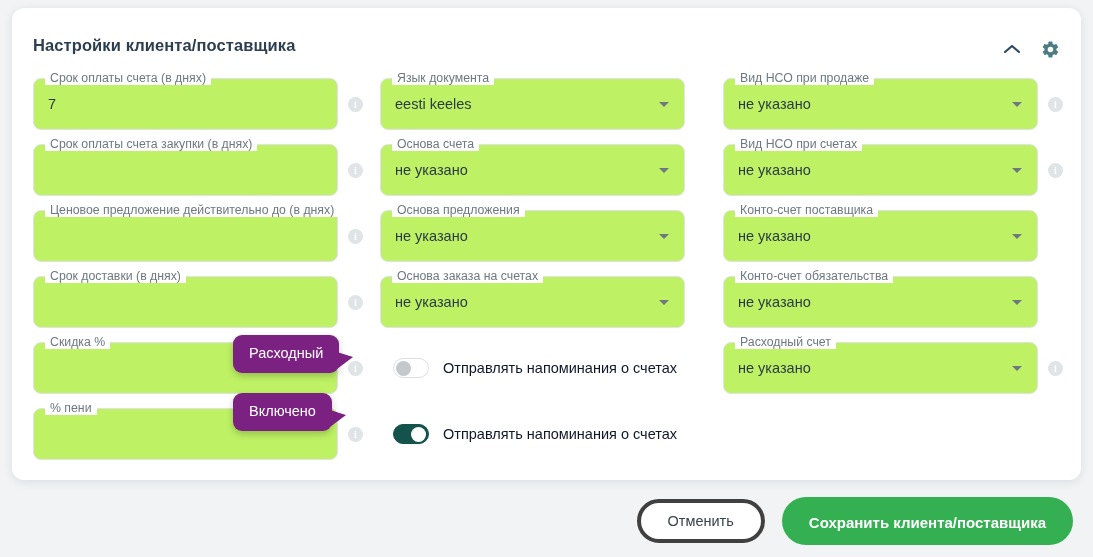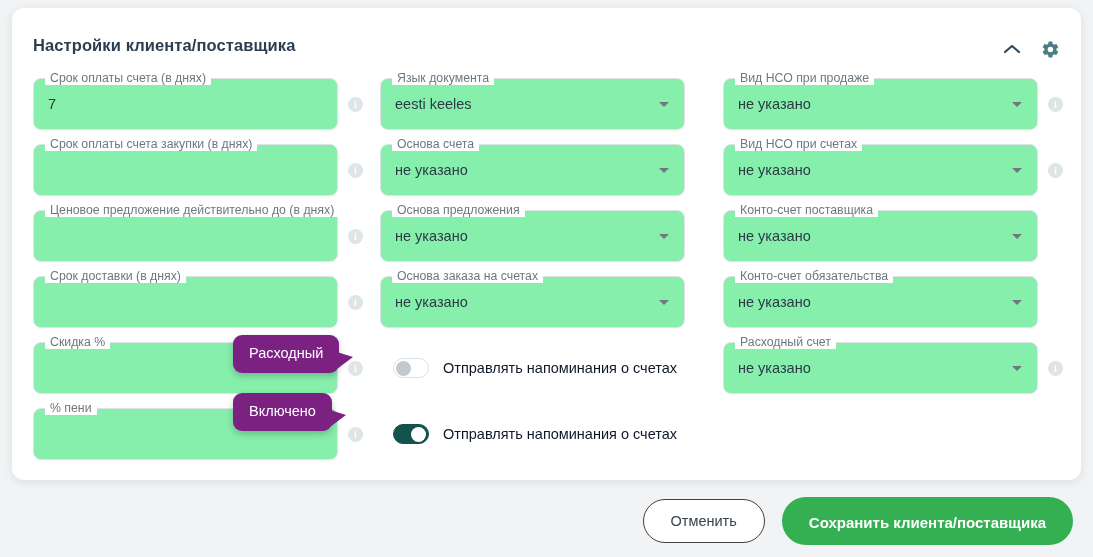--- a/index.html
+++ b/index.html
@@ -94,21 +94,21 @@
     margin-bottom: 14px;
     height: 52px;
   }
 
   .field {
     position: relative;
     flex: 1 1 auto;
     height: 52px;
     border: 1px solid #dfe3e6;
     border-radius: 8px;
-    background: #86efac;
+    background: #bef264;
   }
 
   .field-label {
     position: absolute;
     left: 11px;
     top: -8px;
     padding: 0 5px;
     background: #ffffff;
     font-size: 12.3px;
     color: #6d7880;
@@ -238,21 +238,21 @@
     cursor: pointer;
     font-family: inherit;
     white-space: nowrap;
   }
 
   .btn-cancel {
     height: 44px;
     padding: 0 27px;
     border-radius: 22px;
     background: #ffffff;
-    border: 1px solid #404040;
+    border: 4px solid #404040;
     color: #36424c;
     font-size: 14.5px;
   }
 
   .btn-save {
     height: 48px;
     padding: 17px 27px;
     border-radius: 24px;
     background: #34b052;
     color: #ffffff;

